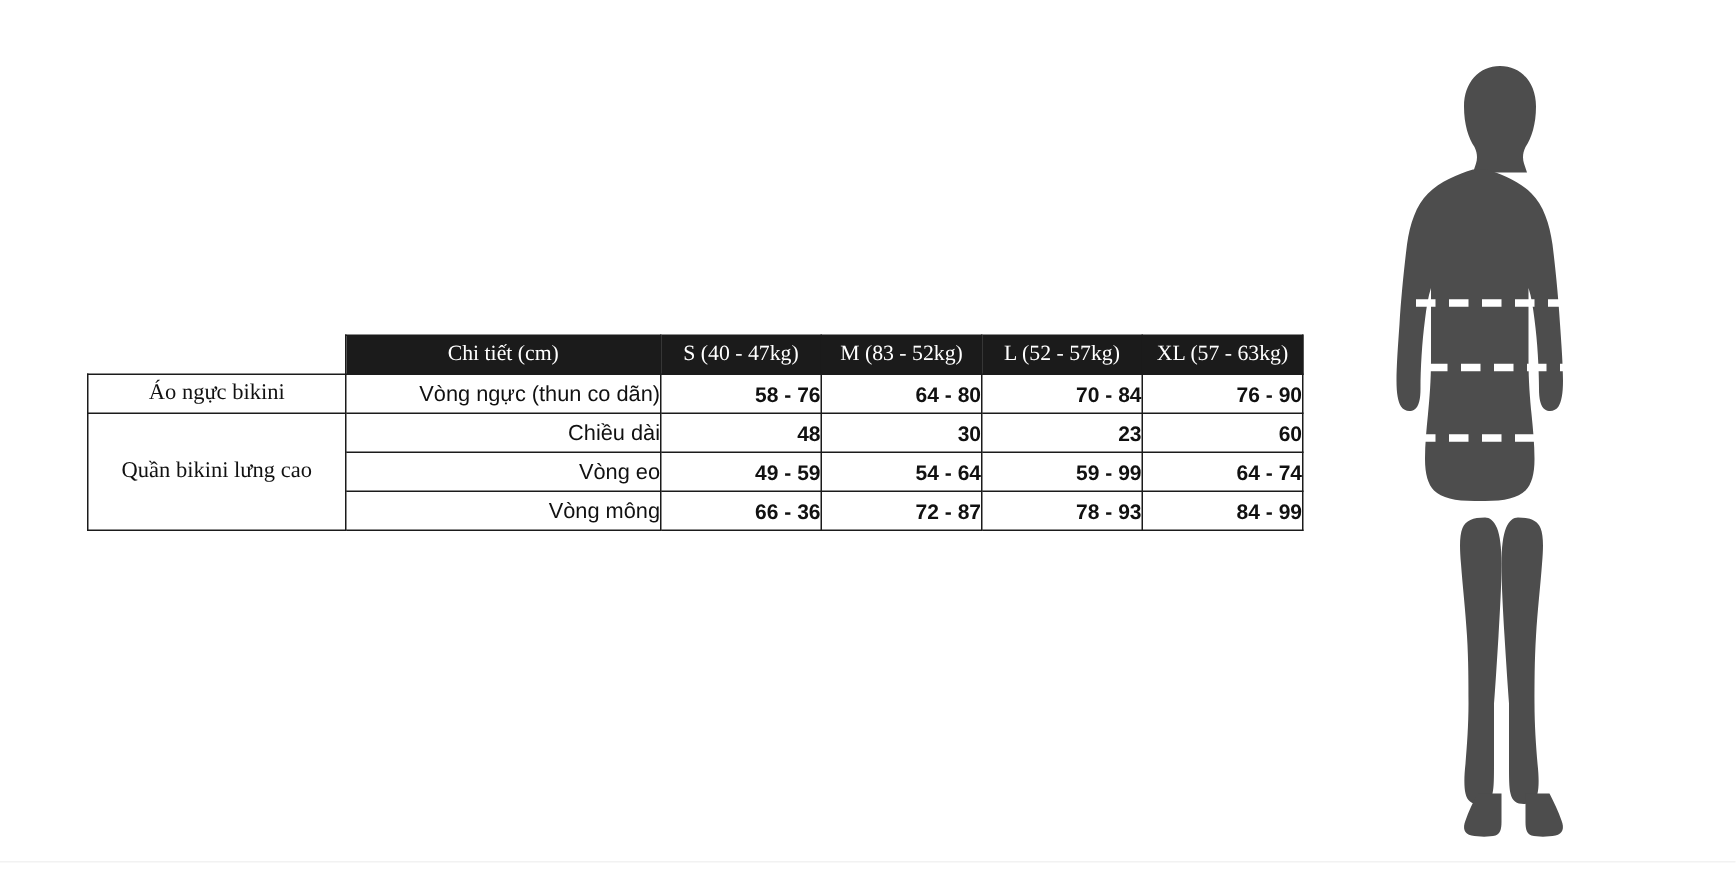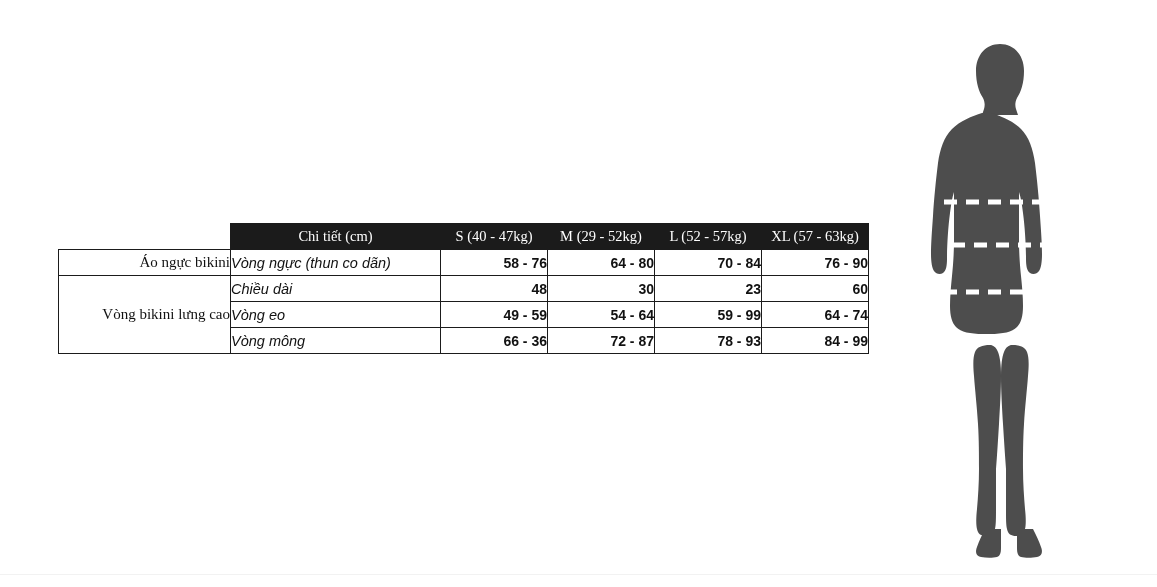--- a/index.html
+++ b/index.html
@@ -51,35 +51,34 @@
     font-size: 14.5px;
     white-space: nowrap;
     padding: 0 6px;
   }
   .hdr-detail { width: 210px; }
   .hdr-size   { width: 107px; }
 
   
   .group-label {
     width: 172px;
-    text-align: right;
+    text-align: center;
     padding-left: 6px;
     font-size: 15px;
     font-family: "Liberation Serif", serif;
   }
 
   
   .row-label {
     width: 210px;
-    text-align: left;
+    text-align: right;
     padding-left: 7px;
     height: 26px;
     font-size: 14.5px;
     font-family: "Liberation Sans", sans-serif;
-    font-style: italic;
   }
 
   
   .val {
     width: 107px;
     text-align: right;
     height: 26px;
     font-size: 14px;
     font-weight: bold;
     font-family: "Liberation Sans", sans-serif;
@@ -108,38 +107,38 @@
 </style>
 </head>
 <body>
 
 <table id="size-chart">
   <thead>
     <tr>
       <th class="corner-cell"></th>
       <th class="hdr hdr-detail">Chi tiết (cm)</th>
       <th class="hdr hdr-size">S (40 - 47kg)</th>
-      <th class="hdr hdr-size">M (29 - 52kg)</th>
+      <th class="hdr hdr-size">M (83 - 52kg)</th>
       <th class="hdr hdr-size">L (52 - 57kg)</th>
       <th class="hdr hdr-size">XL (57 - 63kg)</th>
     </tr>
   </thead>
   <tbody>
 
     <tr>
       <td class="group-label" rowspan="1">Áo ngực bikini</td>
       <td class="row-label">Vòng ngực (thun co dãn)</td>
       <td class="val">58 - 76</td>
       <td class="val">64 - 80</td>
       <td class="val">70 - 84</td>
       <td class="val">76 - 90</td>
     </tr>
 
     <tr>
-      <td class="group-label" rowspan="3">Vòng bikini lưng cao</td>
+      <td class="group-label" rowspan="3">Quần bikini lưng cao</td>
       <td class="row-label">Chiều dài</td>
       <td class="val">48</td>
       <td class="val">30</td>
       <td class="val">23</td>
       <td class="val">60</td>
     </tr>
     <tr>
       <td class="row-label">Vòng eo</td>
       <td class="val">49 - 59</td>
       <td class="val">54 - 64</td>

